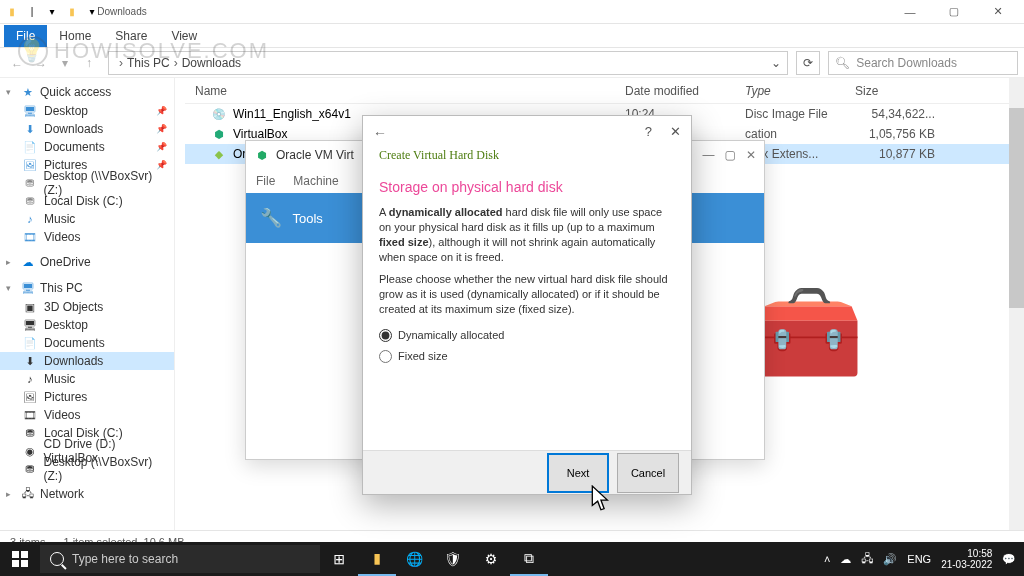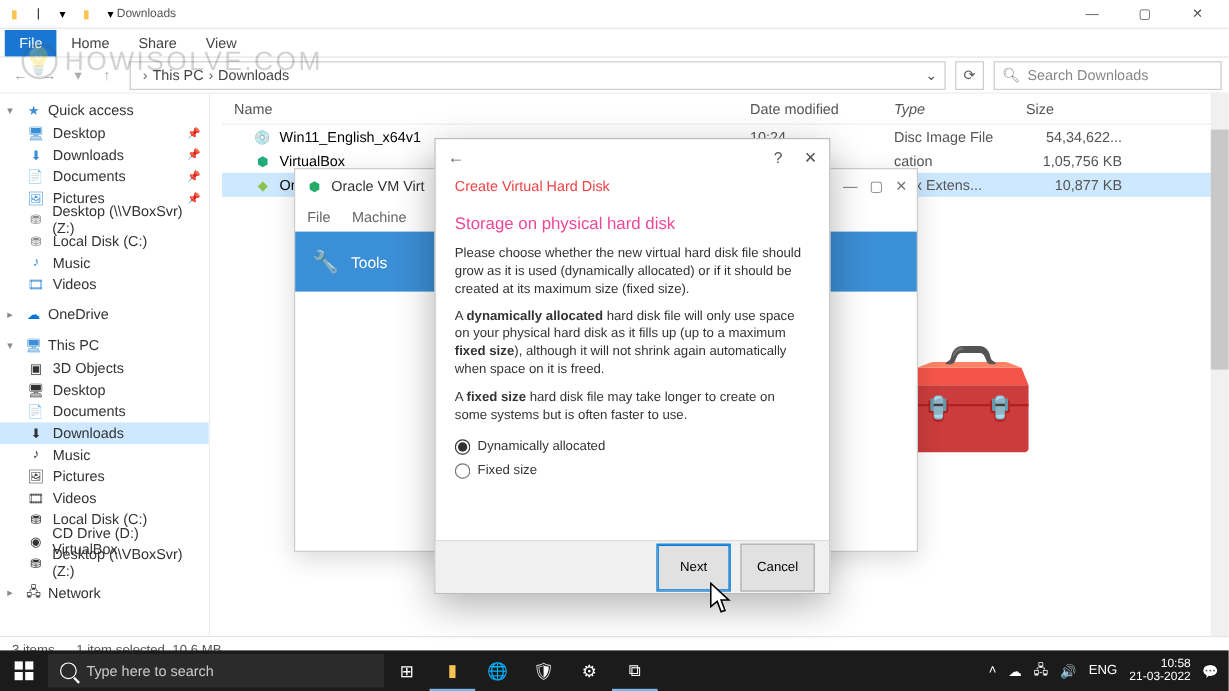--- a/index.html
+++ b/index.html
@@ -79,21 +79,21 @@
 .vbtitle .wc { margin-left:auto; display:flex; gap:10px; color:#777; }
 .vbmenu { height:24px; display:flex; align-items:center; gap:18px; padding:0 10px; color:#666; font-size:12px;}
 .vbtools { height:50px; background:#3b8fd6; color:#fff; display:flex; align-items:center; padding:0 14px; gap:10px; font-size:13px;}
 .vbtools .wrench { font-size:18px; }
 
 
 .wizard { position:absolute; left:362px; top:115px; width:330px; height:380px; background:#fff; border:1px solid #bbb; box-shadow:0 10px 30px rgba(0,0,0,0.3); display:flex; flex-direction:column;}
 .wizhdr { height:30px; display:flex; align-items:center; padding:0 10px; }
 .wizhdr .back { color:#666; font-size:14px; }
 .wizhdr .wc { margin-left:auto; display:flex; gap:18px; color:#555; font-size:13px;}
-.wiztitle { font-size:12px; color:#ef4444; padding:2px 16px 10px;}
+.wiztitle { font-size:12px; color:#4d7c0f; padding:2px 16px 10px;font-family:Liberation Serif, serif;}
 .wiz-section { font-size:14px; color:#ec4899; padding:6px 16px 10px;}
 .wizbody { padding:0 16px; color:#333; font-size:11px; line-height:1.35; }
 .wizbody p { margin-bottom:8px; }
 .radiogrp { margin-top:6px; }
 .radiogrp label { display:flex; align-items:center; gap:6px; padding:3px 0; font-size:11px;}
 .radiogrp input { accent-color:#333; }
 .wizftr { margin-top:auto; height:44px; background:#f0f0f0; border-top:1px solid #ddd; display:flex; align-items:center; justify-content:flex-end; padding:0 12px; gap:8px;}
 .btn { width:62px; height:40px; border:1px solid #adadad; background:#e1e1e1; font-size:11px; display:flex; align-items:center; justify-content:center; }
 .btn.primary { border:1px solid #0078d7; box-shadow:inset 0 0 0 1px #0078d7; }
 
@@ -339,23 +339,22 @@
   <div class="wizhdr">
     <span class="back">←</span>
     <div class="wc">
         <span>?</span>
         <span>✕</span>
       </div>
   </div>
   <div class="wiztitle">Create Virtual Hard Disk</div>
   <div class="wiz-section">Storage on physical hard disk</div>
   <div class="wizbody">
+    <p><span>A </span><b>dynamically allocated</b><span> hard disk file will only use space on your physical hard disk as it fills up (up to a maximum </span><b>fixed size</b><span>), although it will not shrink again automatically when space on it is freed.</span></p>
     <p>Please choose whether the new virtual hard disk file should grow as it is used (dynamically allocated) or if it should be created at its maximum size (fixed size).</p>
-    <p><span>A </span><b>dynamically allocated</b><span> hard disk file will only use space on your physical hard disk as it fills up (up to a maximum </span><b>fixed size</b><span>), although it will not shrink again automatically when space on it is freed.</span></p>
-    <p><span>A </span><b>fixed size</b><span> hard disk file may take longer to create on some systems but is often faster to use.</span></p>
     <div class="radiogrp">
       <label>
           <input type="radio" checked="" style="">
           <span>Dynamically allocated</span>
         </label>
       <label>
           <input type="radio" style="">
           <span>Fixed size</span>
         </label>
     </div>

